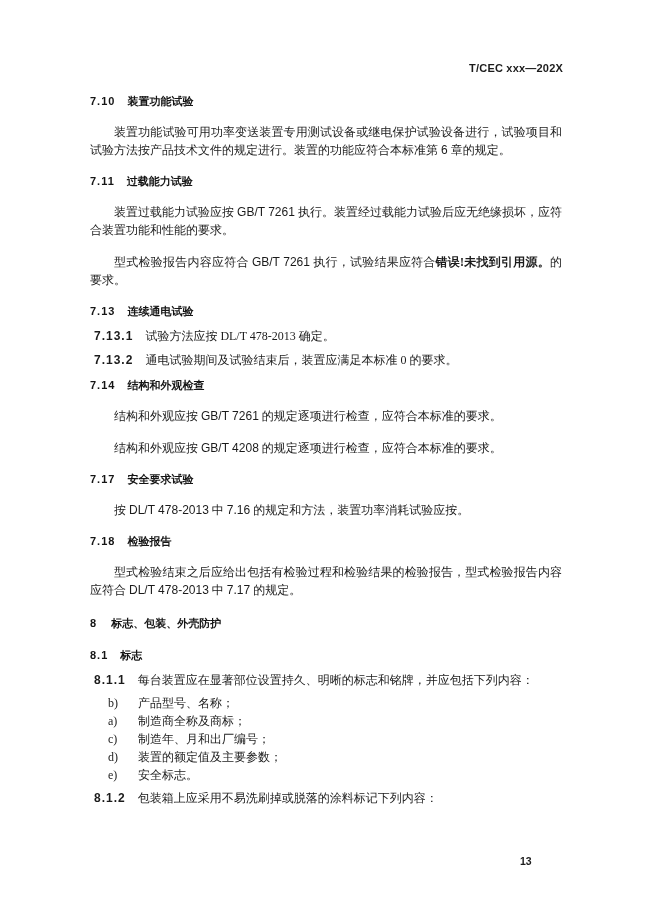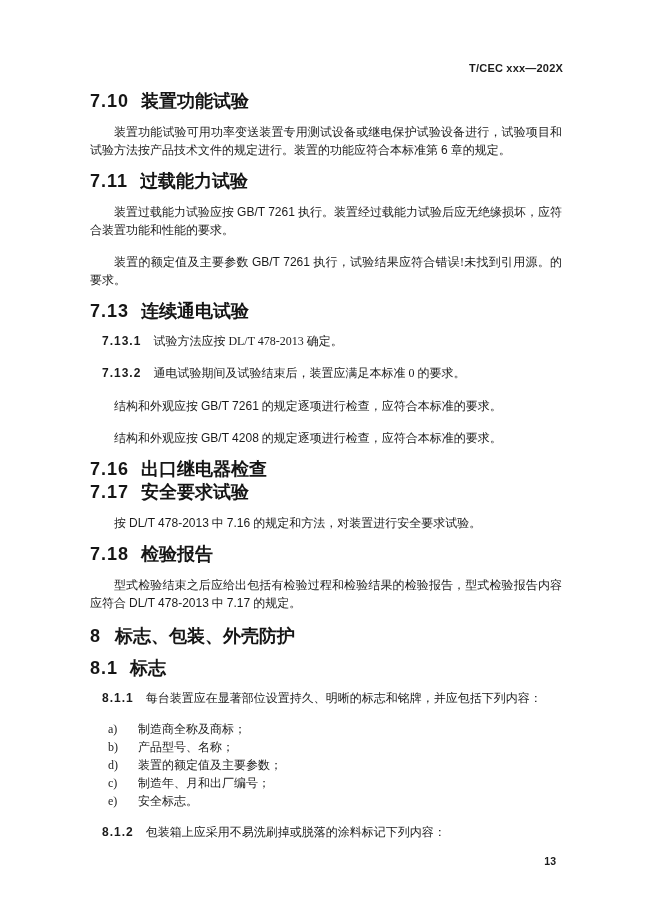--- a/index.html
+++ b/index.html
@@ -21,88 +21,88 @@
     letter-spacing:0.2px;
   }
   .content {
     position:absolute;
     left:90px; top:86px; width:472px;
     font-size:12px;
   }
   .h3, .h2 {
     font-family:"Liberation Sans", sans-serif;
     font-weight:700;
-    font-size:18px;
+    font-size:11px;
     line-height:16px;
     margin:7px 0;
     color:#151515;
   }
   .h2 { margin:16px 0; }
   .hnum { margin-right:12px; letter-spacing:1px; }
   .h2 .hnum { margin-right:14px; }
   .para {
     margin:14px 0;
     line-height:18px;
     text-indent:2em;
     text-align:justify;
   }
   .clause {
-    margin:12px;
+    margin:4px;
     line-height:20px;
   }
   .cnum {
     font-family:"Liberation Sans", sans-serif;
     font-weight:700;
     font-size:12px;
     margin-right:12px;
     letter-spacing:1px;
   }
   .li {
     line-height:18px;
     padding-left:18px;
   }
   .marker { display:inline-block; width:30px; }
-  .bold { font-weight:400; }
+  .bold { font-weight:700; }
   .latin { font-family:"Liberation Sans", sans-serif; }
   .page-number {
     position:absolute;
     top:855px; left:520px; width:36px;
-    text-align:right;
+    text-align:left;
     font-family:"Liberation Sans", sans-serif;
     font-size:10.5px; font-weight:600;
     color:#1b1b1b;
   }
 </style>
 </head>
 <body>
 
 <div class="page">
   <div class="running-header">T/CEC xxx—202X</div>
 
   <div class="content">
       <div class="h3"><span class="hnum">7.10</span><span class="htitle">装置功能试验</span></div>
       <div class="para"><span>装置功能试验可用功率变送装置专用测试设备或继电保护试验设备进行，试验项目和试验方法按产品技术文件的规定进行。装置的功能应符合本标准第 </span><span class="latin">6</span><span> 章的规定。</span></div>
       <div class="h3"><span class="hnum">7.11</span><span class="htitle">过载能力试验</span></div>
       <div class="para"><span>装置过载能力试验应按 </span><span class="latin">GB/T 7261</span><span> 执行。装置经过载能力试验后应无绝缘损坏，应符合装置功能和性能的要求。</span></div>
-      <div class="para"><span>装置的额定值及主要参数 </span><span class="latin">GB/T 7261</span><span> 执行，试验结果应符合</span><span class="bold">错误!未找到引用源。</span><span>的要求。</span></div>
+      <div class="para"><span>型式检验报告内容应符合 </span><span class="latin">GB/T 7261</span><span> 执行，试验结果应符合</span><span class="bold">错误!未找到引用源。</span><span>的要求。</span></div>
       <div class="h3"><span class="hnum">7.13</span><span class="htitle">连续通电试验</span></div>
       <div class="clause"><span class="cnum">7.13.1</span><span>试验方法应按 DL/T 478-2013 确定。</span></div>
       <div class="clause"><span class="cnum">7.13.2</span><span>通电试验期间及试验结束后，装置应满足本标准 0 的要求。</span></div>
+      <div class="h3"><span class="hnum">7.14</span><span class="htitle">结构和外观检查</span></div>
       <div class="para"><span>结构和外观应按 </span><span class="latin">GB/T 7261</span><span> 的规定逐项进行检查，应符合本标准的要求。</span></div>
       <div class="para"><span>结构和外观应按 </span><span class="latin">GB/T 4208</span><span> 的规定逐项进行检查，应符合本标准的要求。</span></div>
-      <div class="h3"><span class="hnum">7.16</span><span class="htitle">出口继电器检查</span></div>
       <div class="h3"><span class="hnum">7.17</span><span class="htitle">安全要求试验</span></div>
-      <div class="para"><span>按 </span><span class="latin">DL/T 478-2013</span><span> 中 </span><span class="latin">7.16</span><span> 的规定和方法，对装置进行安全要求试验。</span></div>
+      <div class="para"><span>按 </span><span class="latin">DL/T 478-2013</span><span> 中 </span><span class="latin">7.16</span><span> 的规定和方法，装置功率消耗试验应按。</span></div>
       <div class="h3"><span class="hnum">7.18</span><span class="htitle">检验报告</span></div>
       <div class="para"><span>型式检验结束之后应给出包括有检验过程和检验结果的检验报告，型式检验报告内容应符合 </span><span class="latin">DL/T 478-2013</span><span> 中 </span><span class="latin">7.17</span><span> 的规定。</span></div>
       <div class="h2"><span class="hnum">8</span><span class="htitle">标志、包装、外壳防护</span></div>
       <div class="h3"><span class="hnum">8.1</span><span class="htitle">标志</span></div>
       <div class="clause"><span class="cnum">8.1.1</span><span>每台装置应在显著部位设置持久、明晰的标志和铭牌，并应包括下列内容：</span></div>
+      <div class="li"><span class="marker">b)</span><span>产品型号、名称；</span></div>
       <div class="li"><span class="marker">a)</span><span>制造商全称及商标；</span></div>
-      <div class="li"><span class="marker">b)</span><span>产品型号、名称；</span></div>
+      <div class="li"><span class="marker">c)</span><span>制造年、月和出厂编号；</span></div>
       <div class="li"><span class="marker">d)</span><span>装置的额定值及主要参数；</span></div>
-      <div class="li"><span class="marker">c)</span><span>制造年、月和出厂编号；</span></div>
       <div class="li"><span class="marker">e)</span><span>安全标志。</span></div>
       <div class="clause"><span class="cnum">8.1.2</span><span>包装箱上应采用不易洗刷掉或脱落的涂料标记下列内容：</span></div>
     </div>
 
   <div class="page-number">13</div>
 </div>
 
 </body></html>

